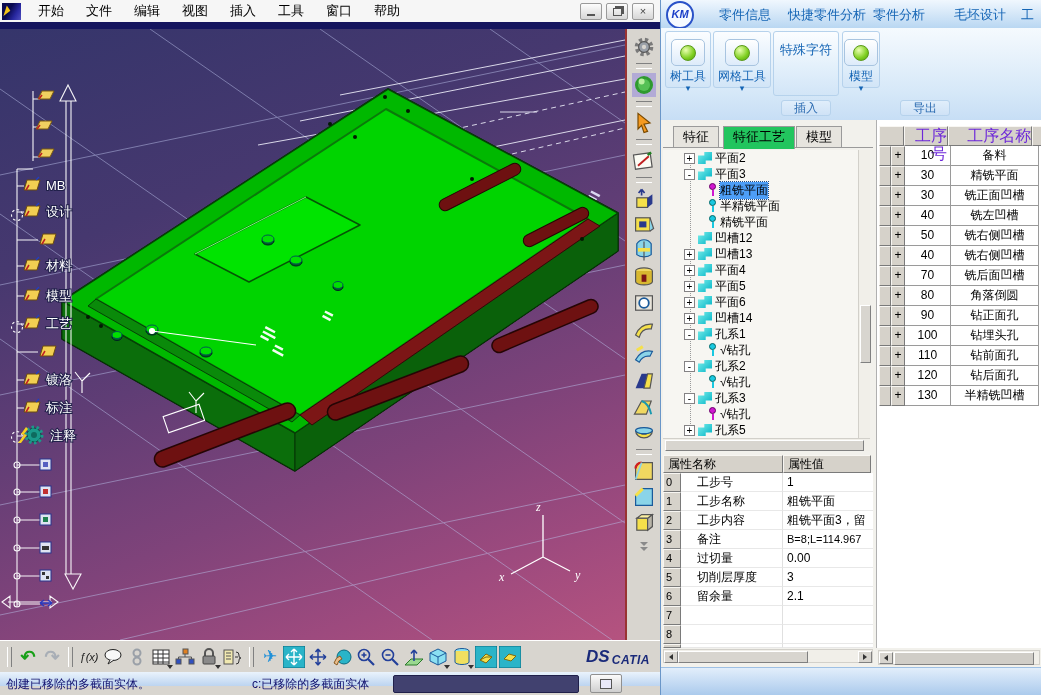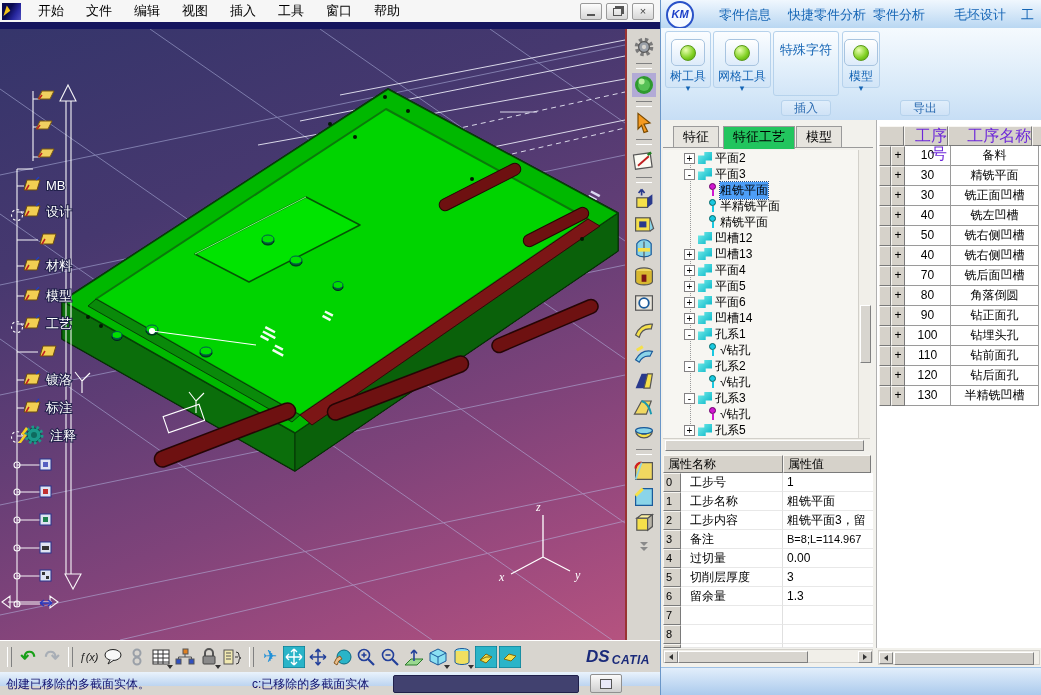--- a/index.html
+++ b/index.html
@@ -113,21 +113,21 @@
 
   
   #props{position:absolute;left:2px;top:455px;width:210px;}
   .phead{display:flex;height:18px;}
   .hcell{background:#d6d2ca;border:1px solid;border-color:#f8f6f2 #7a7a7a #7a7a7a #f8f6f2;font-size:12px;
          padding-left:4px;box-sizing:border-box;line-height:16px;color:#000;}
   .prow2{display:flex;height:19px;background:#fff;}
   .prow2.partial{height:4px;overflow:hidden;}
   .pidx{width:18px;flex:none;background:#d6d2ca;border:1px solid;border-color:#f8f6f2 #7a7a7a #7a7a7a #f8f6f2;
         font-size:11px;padding-left:2px;box-sizing:border-box;line-height:17px;}
-  .pname{width:102px;flex:none;border-right:1px solid #e0e0e0;border-bottom:1px solid #e8e8e8;padding-left:9px;
+  .pname{width:102px;flex:none;border-right:1px solid #e0e0e0;border-bottom:1px solid #e8e8e8;padding-left:16px;
          font-size:12px;line-height:18px;box-sizing:border-box;white-space:nowrap;overflow:hidden;}
   .pval{width:90px;flex:none;border-bottom:1px solid #e8e8e8;padding-left:4px;font-size:12px;line-height:18px;
         box-sizing:border-box;white-space:nowrap;overflow:hidden;}
   .phscroll{position:absolute;left:2px;top:649px;width:210px;height:14px;background:#f1efe9;border:1px solid #d2d0ca;box-sizing:border-box;}
   .sarr{position:absolute;top:1px;width:12px;height:10px;background:#d8d5cf;border:1px solid;border-color:#fff #808080 #808080 #fff;
         display:flex;align-items:center;justify-content:center;}
   .sarr i{width:0;height:0;border-top:3px solid transparent;border-bottom:3px solid transparent;}
   .sarr.l{left:0;} .sarr.l i{border-right:4px solid #333;}
   .sarr.r{right:0;} .sarr.r i{border-left:4px solid #333;}
   .phthumb{position:absolute;left:14px;top:1px;width:128px;height:10px;background:#d8d5cf;border:1px solid;border-color:#fff #808080 #808080 #fff;}
@@ -809,21 +809,21 @@
         <span class="pval">0.00</span>
       </div>
     <div class="prow2">
         <span class="pidx">5</span>
         <span class="pname">切削层厚度</span>
         <span class="pval">3</span>
       </div>
     <div class="prow2">
         <span class="pidx">6</span>
         <span class="pname">留余量</span>
-        <span class="pval">1.3</span>
+        <span class="pval">2.1</span>
       </div>
     <div class="prow2">
         <span class="pidx">7</span>
         <span class="pname"></span>
         <span class="pval"></span>
       </div>
     <div class="prow2">
         <span class="pidx">8</span>
         <span class="pname"></span>
         <span class="pval"></span>

